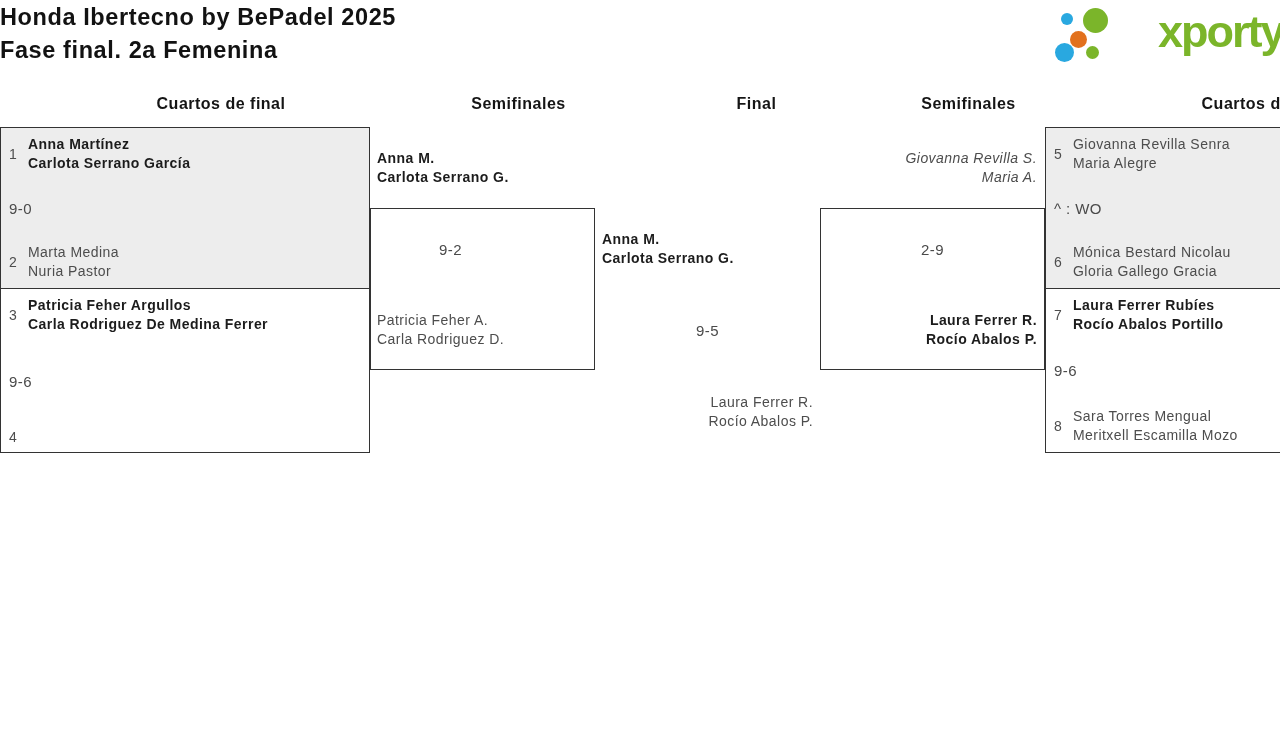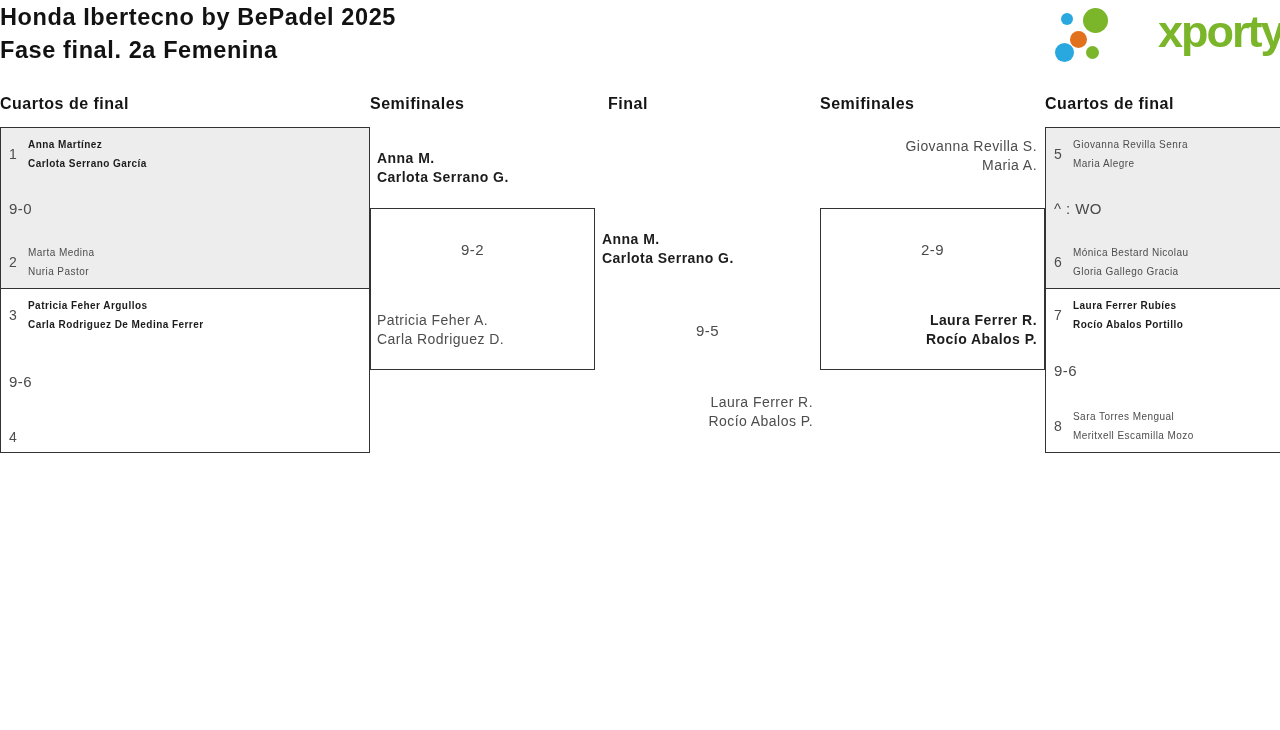--- a/index.html
+++ b/index.html
@@ -15,37 +15,37 @@
   }
   
   .dot{position:absolute;border-radius:50%;}
   .logo-text{
     position:absolute;left:1110px;top:2px;font-size:45px;font-weight:800;
     letter-spacing:-2px;line-height:60px;margin-left:48px;
   }
   
   .round-header{
     top:95px;height:20px;font-size:16px;font-weight:700;color:#151515;
-    text-align:left;letter-spacing:0.5px;white-space:nowrap;
+    text-align:center;letter-spacing:0.5px;white-space:nowrap;padding-left:36px;
   }
   
   .mbox{
     position:absolute;border:1px solid #333333;box-sizing:border-box;
     display:flex;flex-direction:column;justify-content:space-between;
     padding:7px 8px;
   }
   .mbox.gray{background:#ededed;}
   .mbox.white{background:#ffffff;}
   .sfbox{position:absolute;border:1px solid #333333;box-sizing:border-box;background:transparent;}
   .team{display:flex;align-items:center;}
   .seed{
     width:13px;margin-right:6px;font-size:14px;color:#4d4d4d;flex:0 0 auto;
     text-align:left;
   }
-  .names{font-size:10px;line-height:19px;letter-spacing:0.45px;}
+  .names{font-size:14px;line-height:19px;letter-spacing:0.45px;}
   .names.bold{font-weight:700;color:#1c1c1c;}
   .names.reg{font-weight:400;color:#4d4d4d;}
   .score{
     text-align:left;font-size:15px;color:#4a4a4a;letter-spacing:0.4px;
     white-space:nowrap;
   }
   .float-team{
     position:absolute;font-size:14px;line-height:19px;letter-spacing:0.45px;
     white-space:nowrap;
   }
@@ -107,38 +107,38 @@
   <div class="team">
     <span class="seed">4</span>
   </div>
 </div>
 
 <div class="sfbox" style="left:370px;top:208px;width:225px;height:162px;"></div>
 <div class="float-team bold" style="left:377px;top:149px;">
   <div>Anna M.</div>
   <div>Carlota Serrano G.</div>
 </div>
-<div class="float-score" style="left:370px;width:205px;top:241px;">9-2</div>
+<div class="float-score" style="left:348px;width:205px;top:241px;">9-2</div>
 <div class="float-team reg" style="left:377px;top:311px;">
   <div>Patricia Feher A.</div>
   <div>Carla Rodriguez D.</div>
 </div>
 
 <div class="float-team bold" style="left:602px;top:230px;">
   <div>Anna M.</div>
   <div>Carlota Serrano G.</div>
 </div>
 <div class="float-score" style="left:595px;width:225px;top:322px;">9-5</div>
 <div class="float-team reg ta-right" style="left:595px;width:218px;top:393px;">
   <div>Laura Ferrer R.</div>
   <div>Rocío Abalos P.</div>
 </div>
 
 <div class="sfbox" style="left:820px;top:208px;width:225px;height:162px;"></div>
-<div class="float-team reg ta-right" style="left:820px;width:217px;top:137px;">
+<div class="float-team reg ta-right" style="left:820px;width:217px;top:149px;font-style:italic;">
   <div>Giovanna Revilla S.</div>
   <div>Maria A.</div>
 </div>
 <div class="float-score" style="left:820px;width:225px;top:241px;">2-9</div>
 <div class="float-team bold ta-right" style="left:820px;width:217px;top:311px;">
   <div>Laura Ferrer R.</div>
   <div>Rocío Abalos P.</div>
 </div>
 
 <div class="mbox gray" style="left:1045px;top:127px;width:370px;height:162px;">

